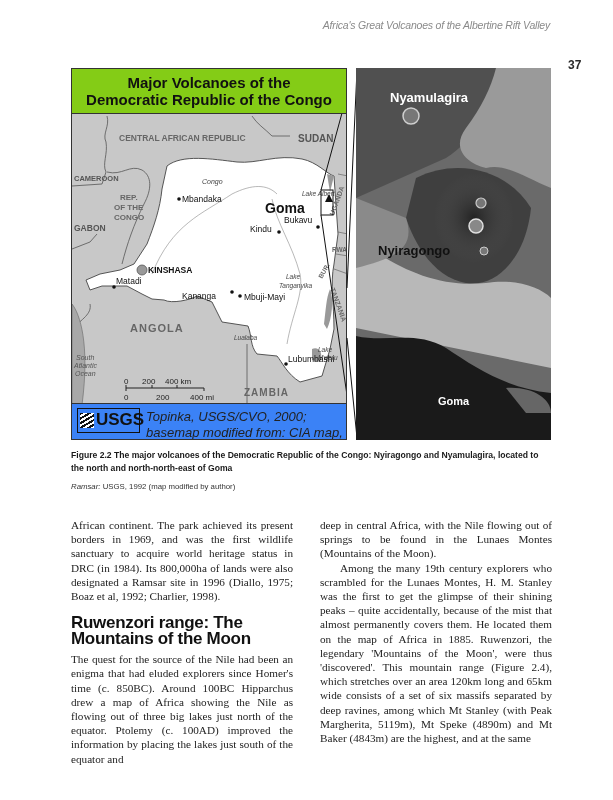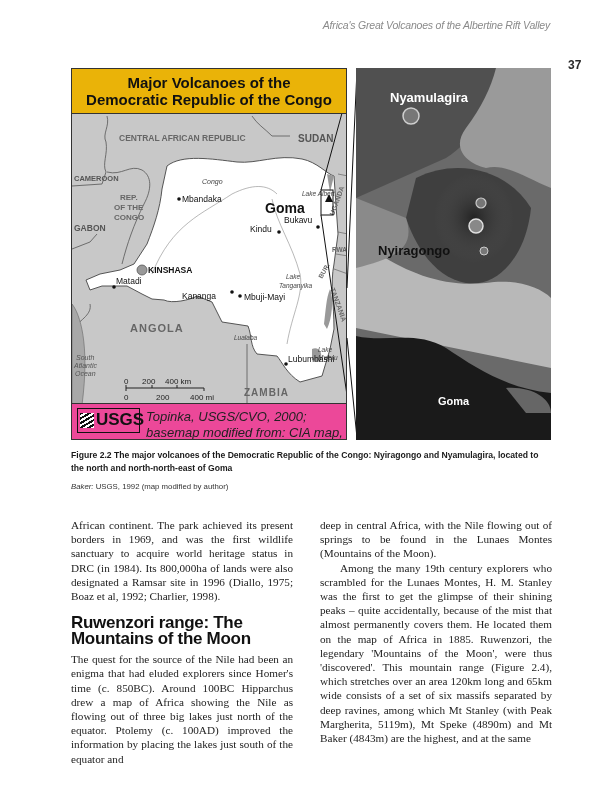--- a/index.html
+++ b/index.html
@@ -2,23 +2,23 @@
 <html><head>
 <meta charset="utf-8">
 <style>
   html, body { margin:0; padding:0; }
   body { width:613px; height:800px; background:#ffffff; position:relative; overflow:hidden; font-family:"Liberation Serif", serif; color:#1a1a1a; }
   .running-head { position:absolute; top:19px; left:300px; width:250px; text-align:right; font-family:"Liberation Sans", sans-serif; font-style:italic; font-size:10.5px; color:#8a8a8a; letter-spacing:-0.2px; }
   .page-number { position:absolute; top:18px; left:568px; font-family:"Liberation Sans", sans-serif; font-size:12px; font-weight:bold; color:#2a2a2a;margin-top:40px; }
 
   .figure { position:absolute; top:68px; left:71px; width:480px; height:372px; }
   .map-panel { position:absolute; left:0; top:0; width:276px; height:372px; border:1px solid #333; box-sizing:border-box; background:#c8c8c8; overflow:hidden; }
-  .map-title { position:absolute; left:0; top:0; width:100%; height:45px; background:#eab308; border-bottom:1px solid #333; text-align:center; font-family:"Liberation Sans", sans-serif; font-weight:bold; font-size:15px; line-height:17px; padding-top:5px; box-sizing:border-box; color:#111; }
+  .map-title { position:absolute; left:0; top:0; width:100%; height:45px; background:#84cc16; border-bottom:1px solid #333; text-align:center; font-family:"Liberation Sans", sans-serif; font-weight:bold; font-size:15px; line-height:17px; padding-top:5px; box-sizing:border-box; color:#111; }
   .map-svg { position:absolute; left:0; top:45px; }
-  .map-footer { position:absolute; left:0; bottom:0; width:100%; height:36px; background:#ec4899; border-top:1px solid #333; box-sizing:border-box; }
+  .map-footer { position:absolute; left:0; bottom:0; width:100%; height:36px; background:#3b82f6; border-top:1px solid #333; box-sizing:border-box; }
   .usgs-logo { position:absolute; left:5px; top:4px; width:63px; height:25px; border:1.5px solid #111; box-sizing:border-box; font-family:"Liberation Sans", sans-serif; font-weight:bold; font-size:17px; line-height:22px; padding-left:18px; color:#111; }
   .usgs-logo .waves { position:absolute; left:2px; top:4px; width:14px; height:15px; background:repeating-linear-gradient(150deg,#111 0 2px,#fff 2px 4px); }
   .map-credit { position:absolute; left:74px; top:5px; width:200px; font-family:Liberation Sans, sans-serif; font-style:italic; font-size:13px; line-height:16px; color:#222; }
 
   .sat-panel { position:absolute; left:285px; top:0; width:195px; height:372px; overflow:hidden; background:#3b82f6; }
   .sat-label { position:absolute; font-family:"Liberation Sans", sans-serif; font-weight:bold; font-size:13px; }
 
   .caption { position:absolute; top:449px; left:71px; width:480px; font-family:"Liberation Sans", sans-serif; font-weight:bold; font-size:8.6px; line-height:12.5px; color:#1a1a1a; }
   .source { position:absolute; top:482px; left:71px; font-family:"Liberation Sans", sans-serif; font-size:7.8px; color:#333; }
   .source i { font-style:italic; }
@@ -164,21 +164,21 @@
       <circle cx="120" cy="158" r="7" fill="#888" stroke="#e0e0e0" stroke-width="1.5"></circle>
       <circle cx="128" cy="183" r="4" fill="#777" stroke="#ccc" stroke-width="1"></circle>
     </svg>
     <div class="sat-label" style="left:34px;top:22px;color:#fff;">Nyamulagira</div>
     <div class="sat-label" style="left:22px;top:175px;color:#111;">Nyiragongo</div>
     <div class="sat-label" style="left:82px;top:327px;color:#fff;font-size:11px;">Goma</div>
   </div>
 </div>
 
 <div class="caption">Figure 2.2  The major volcanoes of the Democratic Republic of the Congo: Nyiragongo and Nyamulagira, located to the north and north-north-east of Goma</div>
-<div class="source"><i>Baker:</i><span> USGS, 1992 (map modified by author)</span></div>
+<div class="source"><i>Ramsar:</i><span> USGS, 1992 (map modified by author)</span></div>
 
 <div class="col col-left">
   <p>African continent. The park achieved its present borders in 1969, and was the first wildlife sanctuary to acquire world heritage status in DRC (in 1984). Its 800,000ha of lands were also designated a Ramsar site in 1996 (Diallo, 1975; Boaz et al, 1992; Charlier, 1998).</p>
   <p class="section-heading">Ruwenzori range: The Mountains of the Moon</p>
   <p>The quest for the source of the Nile had been an enigma that had eluded explorers since Homer's time (c. 850BC). Around 100BC Hipparchus drew a map of Africa showing the Nile as flowing out of three big lakes just north of the equator. Ptolemy (c. 100AD) improved the information by placing the lakes just south of the equator and</p>
 </div>
 
 <div class="col col-right">
   <p>deep in central Africa, with the Nile flowing out of springs to be found in the Lunaes Montes (Mountains of the Moon).</p>
   <p class="indent">Among the many 19th century explorers who scrambled for the Lunaes Montes, H. M. Stanley was the first to get the glimpse of their shining peaks – quite accidentally, because of the mist that almost permanently covers them. He located them on the map of Africa in 1885. Ruwenzori, the legendary 'Mountains of the Moon', were thus 'discovered'. This mountain range (Figure 2.4), which stretches over an area 120km long and 65km wide consists of a set of six massifs separated by deep ravines, among which Mt Stanley (with Peak Margherita, 5119m), Mt Speke (4890m) and Mt Baker (4843m) are the highest, and at the same</p>

